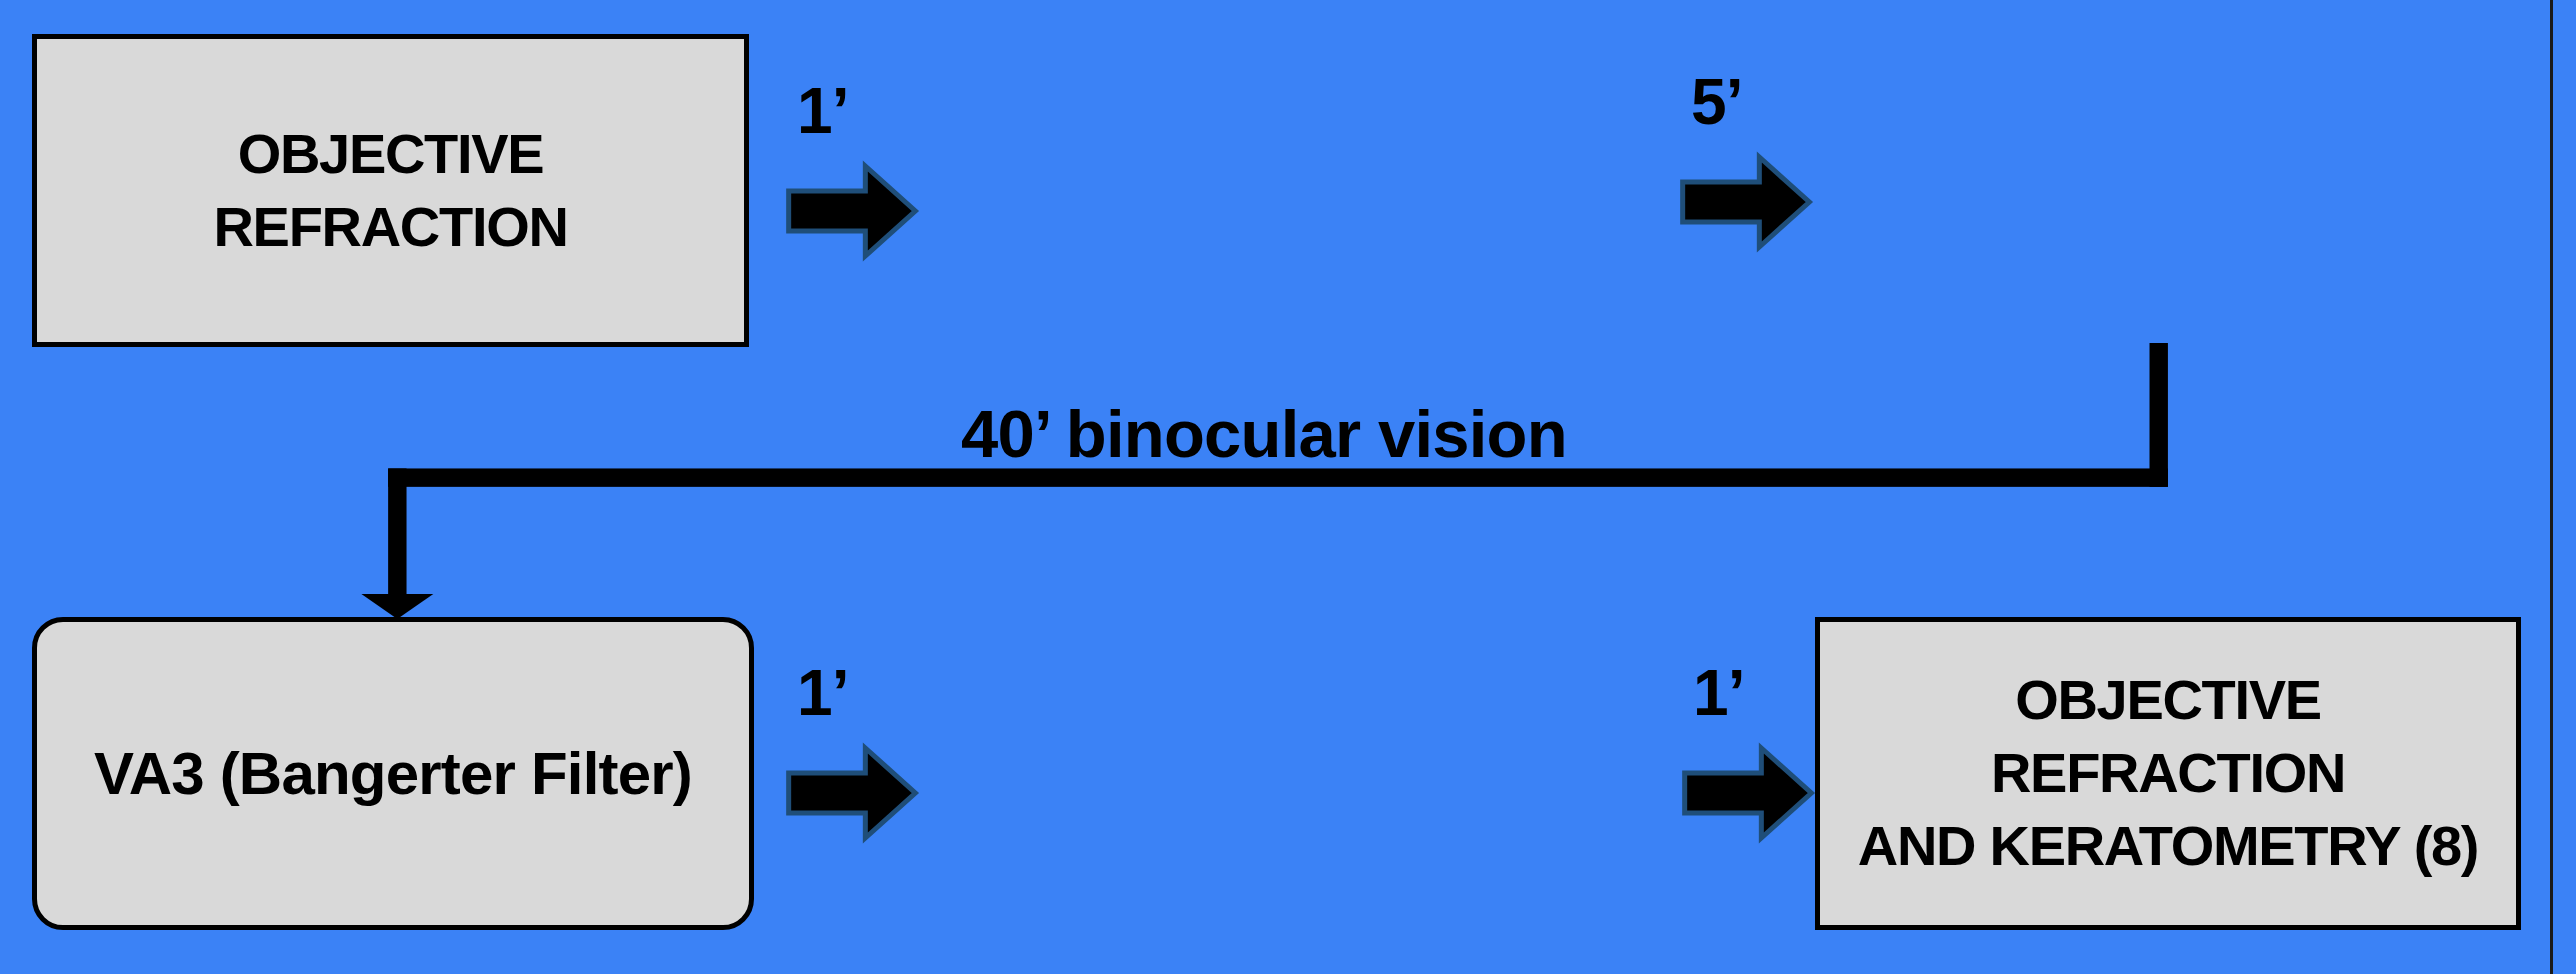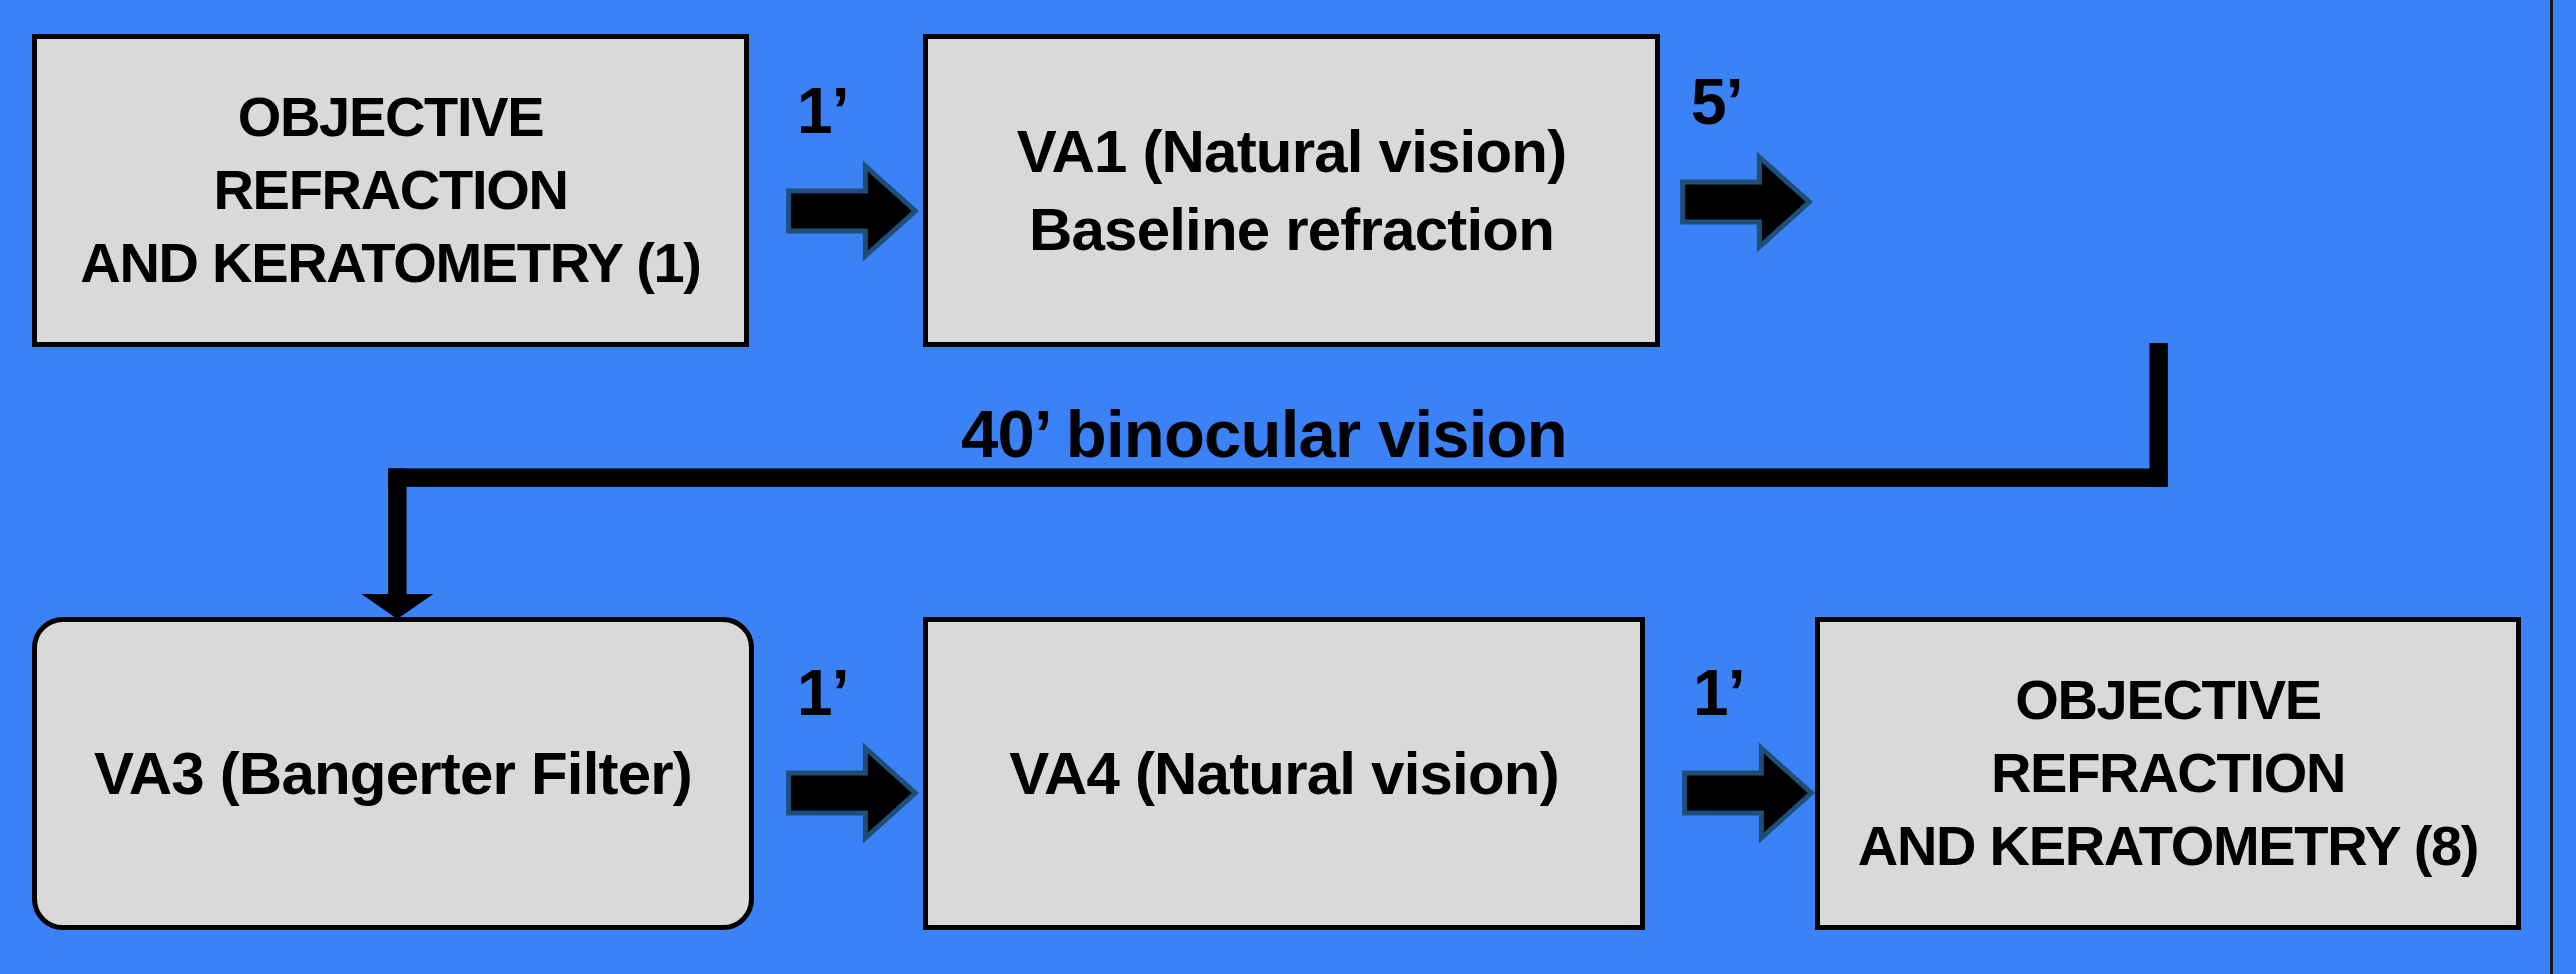--- a/index.html
+++ b/index.html
@@ -94,37 +94,30 @@
 </head>
 <body>
 
 <div id="canvas">
 
   <div class="page-rule-right"></div>
 
   <div class="node" style="left:32px; top:34px; width:717px; height:313px;">
     <div class="node-label label-caps">
       <span>OBJECTIVE REFRACTION</span><br>
-      <span>AND KERATOMETRY (1)</span>
     </div>
   </div>
 
   <div class="block-arrow" style="left:785px; top:161px; width:134px; height:100px;">
     <svg width="134" height="100" viewBox="0 0 160 120" aria-hidden="true">
       <polygon points="4,36 96,36 96,6 156,60 96,114 96,84 4,84" fill="#000000" stroke="#1f4e79" stroke-width="6"></polygon>
     </svg>
   </div>
   <div class="time-label" style="left:797px; top:74px;">1’</div>
 
-  <div class="node" style="left:923px; top:34px; width:737px; height:313px;">
-    <div class="node-label label-mixed">
-      <span>VA1 (Natural vision)</span><br>
-      <span>Baseline refraction</span>
-    </div>
-  </div>
 
   <div class="block-arrow" style="left:1679px; top:152px; width:134px; height:100px;">
     <svg width="134" height="100" viewBox="0 0 160 120" aria-hidden="true">
       <polygon points="4,36 96,36 96,6 156,60 96,114 96,84 4,84" fill="#000000" stroke="#1f4e79" stroke-width="6"></polygon>
     </svg>
   </div>
   <div class="time-label" style="left:1691px; top:65px;">5’</div>
 
 
   <div class="elbow" style="left:352px; top:343px; width:1842px; height:276px;">
@@ -147,25 +140,20 @@
     </div>
   </div>
 
   <div class="block-arrow" style="left:785px; top:743px; width:134px; height:100px;">
     <svg width="134" height="100" viewBox="0 0 160 120" aria-hidden="true">
       <polygon points="4,36 96,36 96,6 156,60 96,114 96,84 4,84" fill="#000000" stroke="#1f4e79" stroke-width="6"></polygon>
     </svg>
   </div>
   <div class="time-label" style="left:797px; top:656px;">1’</div>
 
-  <div class="node" style="left:923px; top:617px; width:722px; height:313px;">
-    <div class="node-label label-mixed">
-      <span>VA4 (Natural vision)</span>
-    </div>
-  </div>
 
   <div class="block-arrow" style="left:1681px; top:743px; width:134px; height:100px;">
     <svg width="134" height="100" viewBox="0 0 160 120" aria-hidden="true">
       <polygon points="4,36 96,36 96,6 156,60 96,114 96,84 4,84" fill="#000000" stroke="#1f4e79" stroke-width="6"></polygon>
     </svg>
   </div>
   <div class="time-label" style="left:1693px; top:656px;">1’</div>
 
   <div class="node" style="left:1815px; top:617px; width:706px; height:313px;">
     <div class="node-label label-caps">

